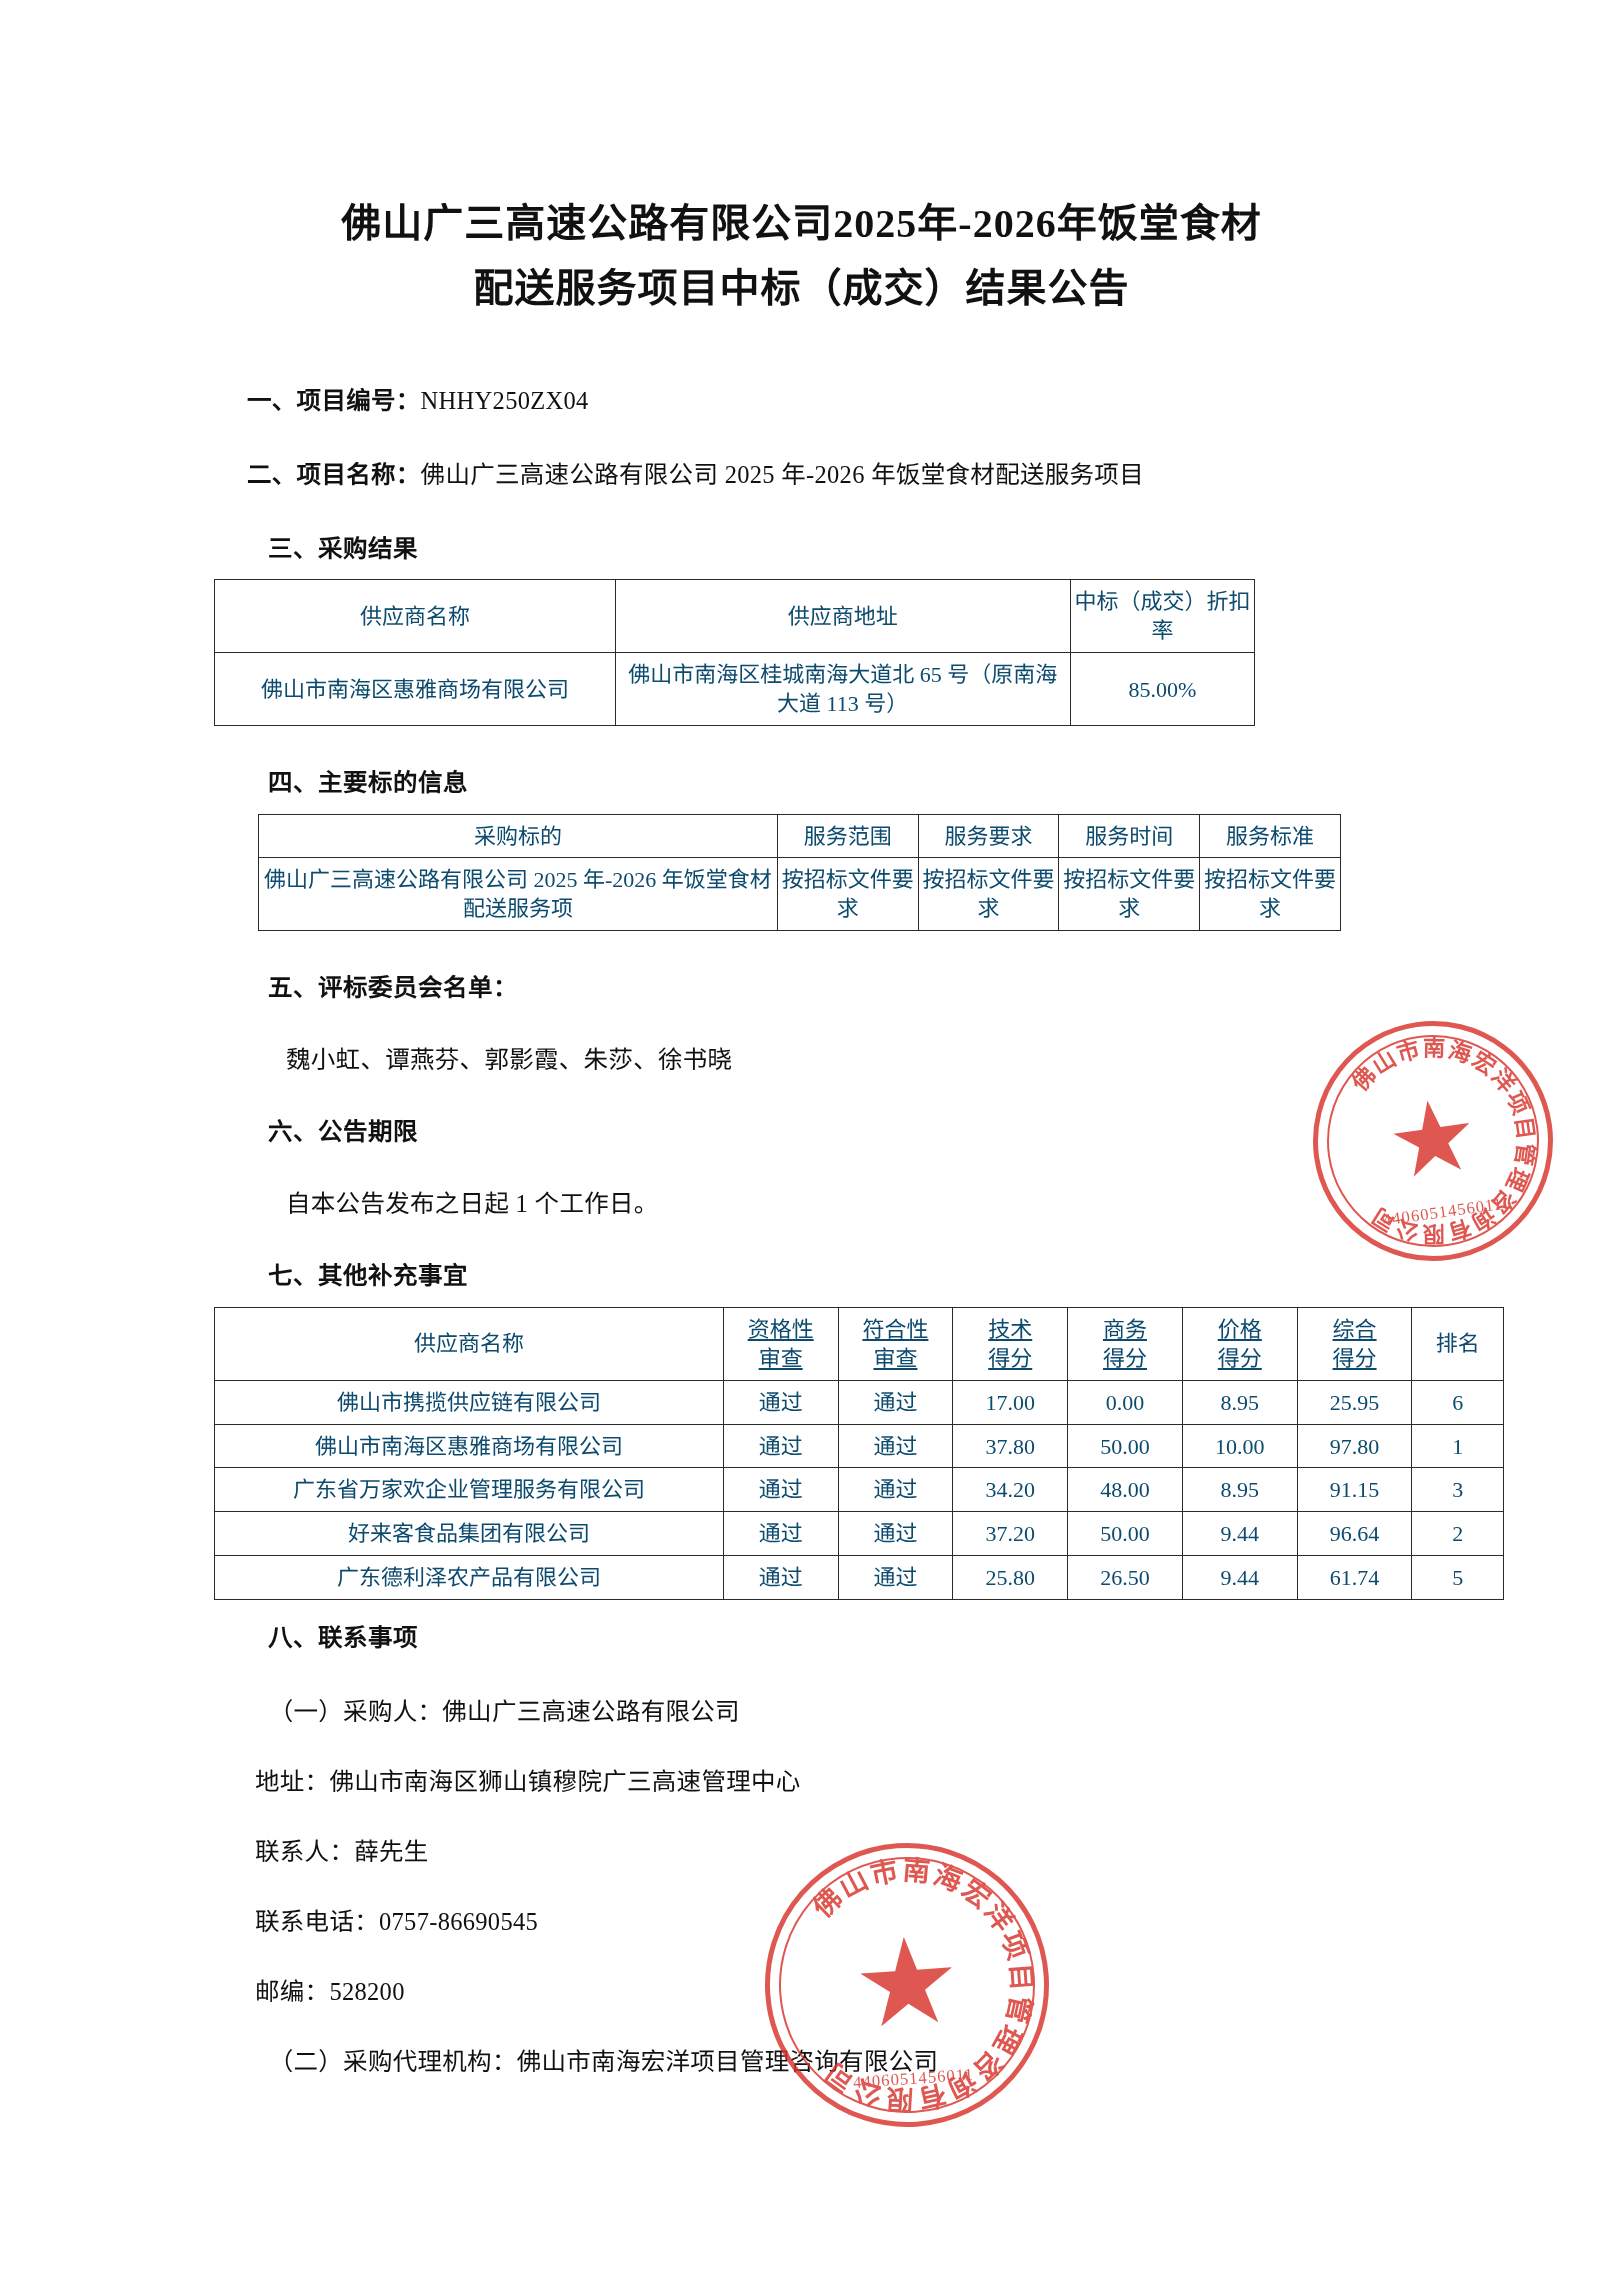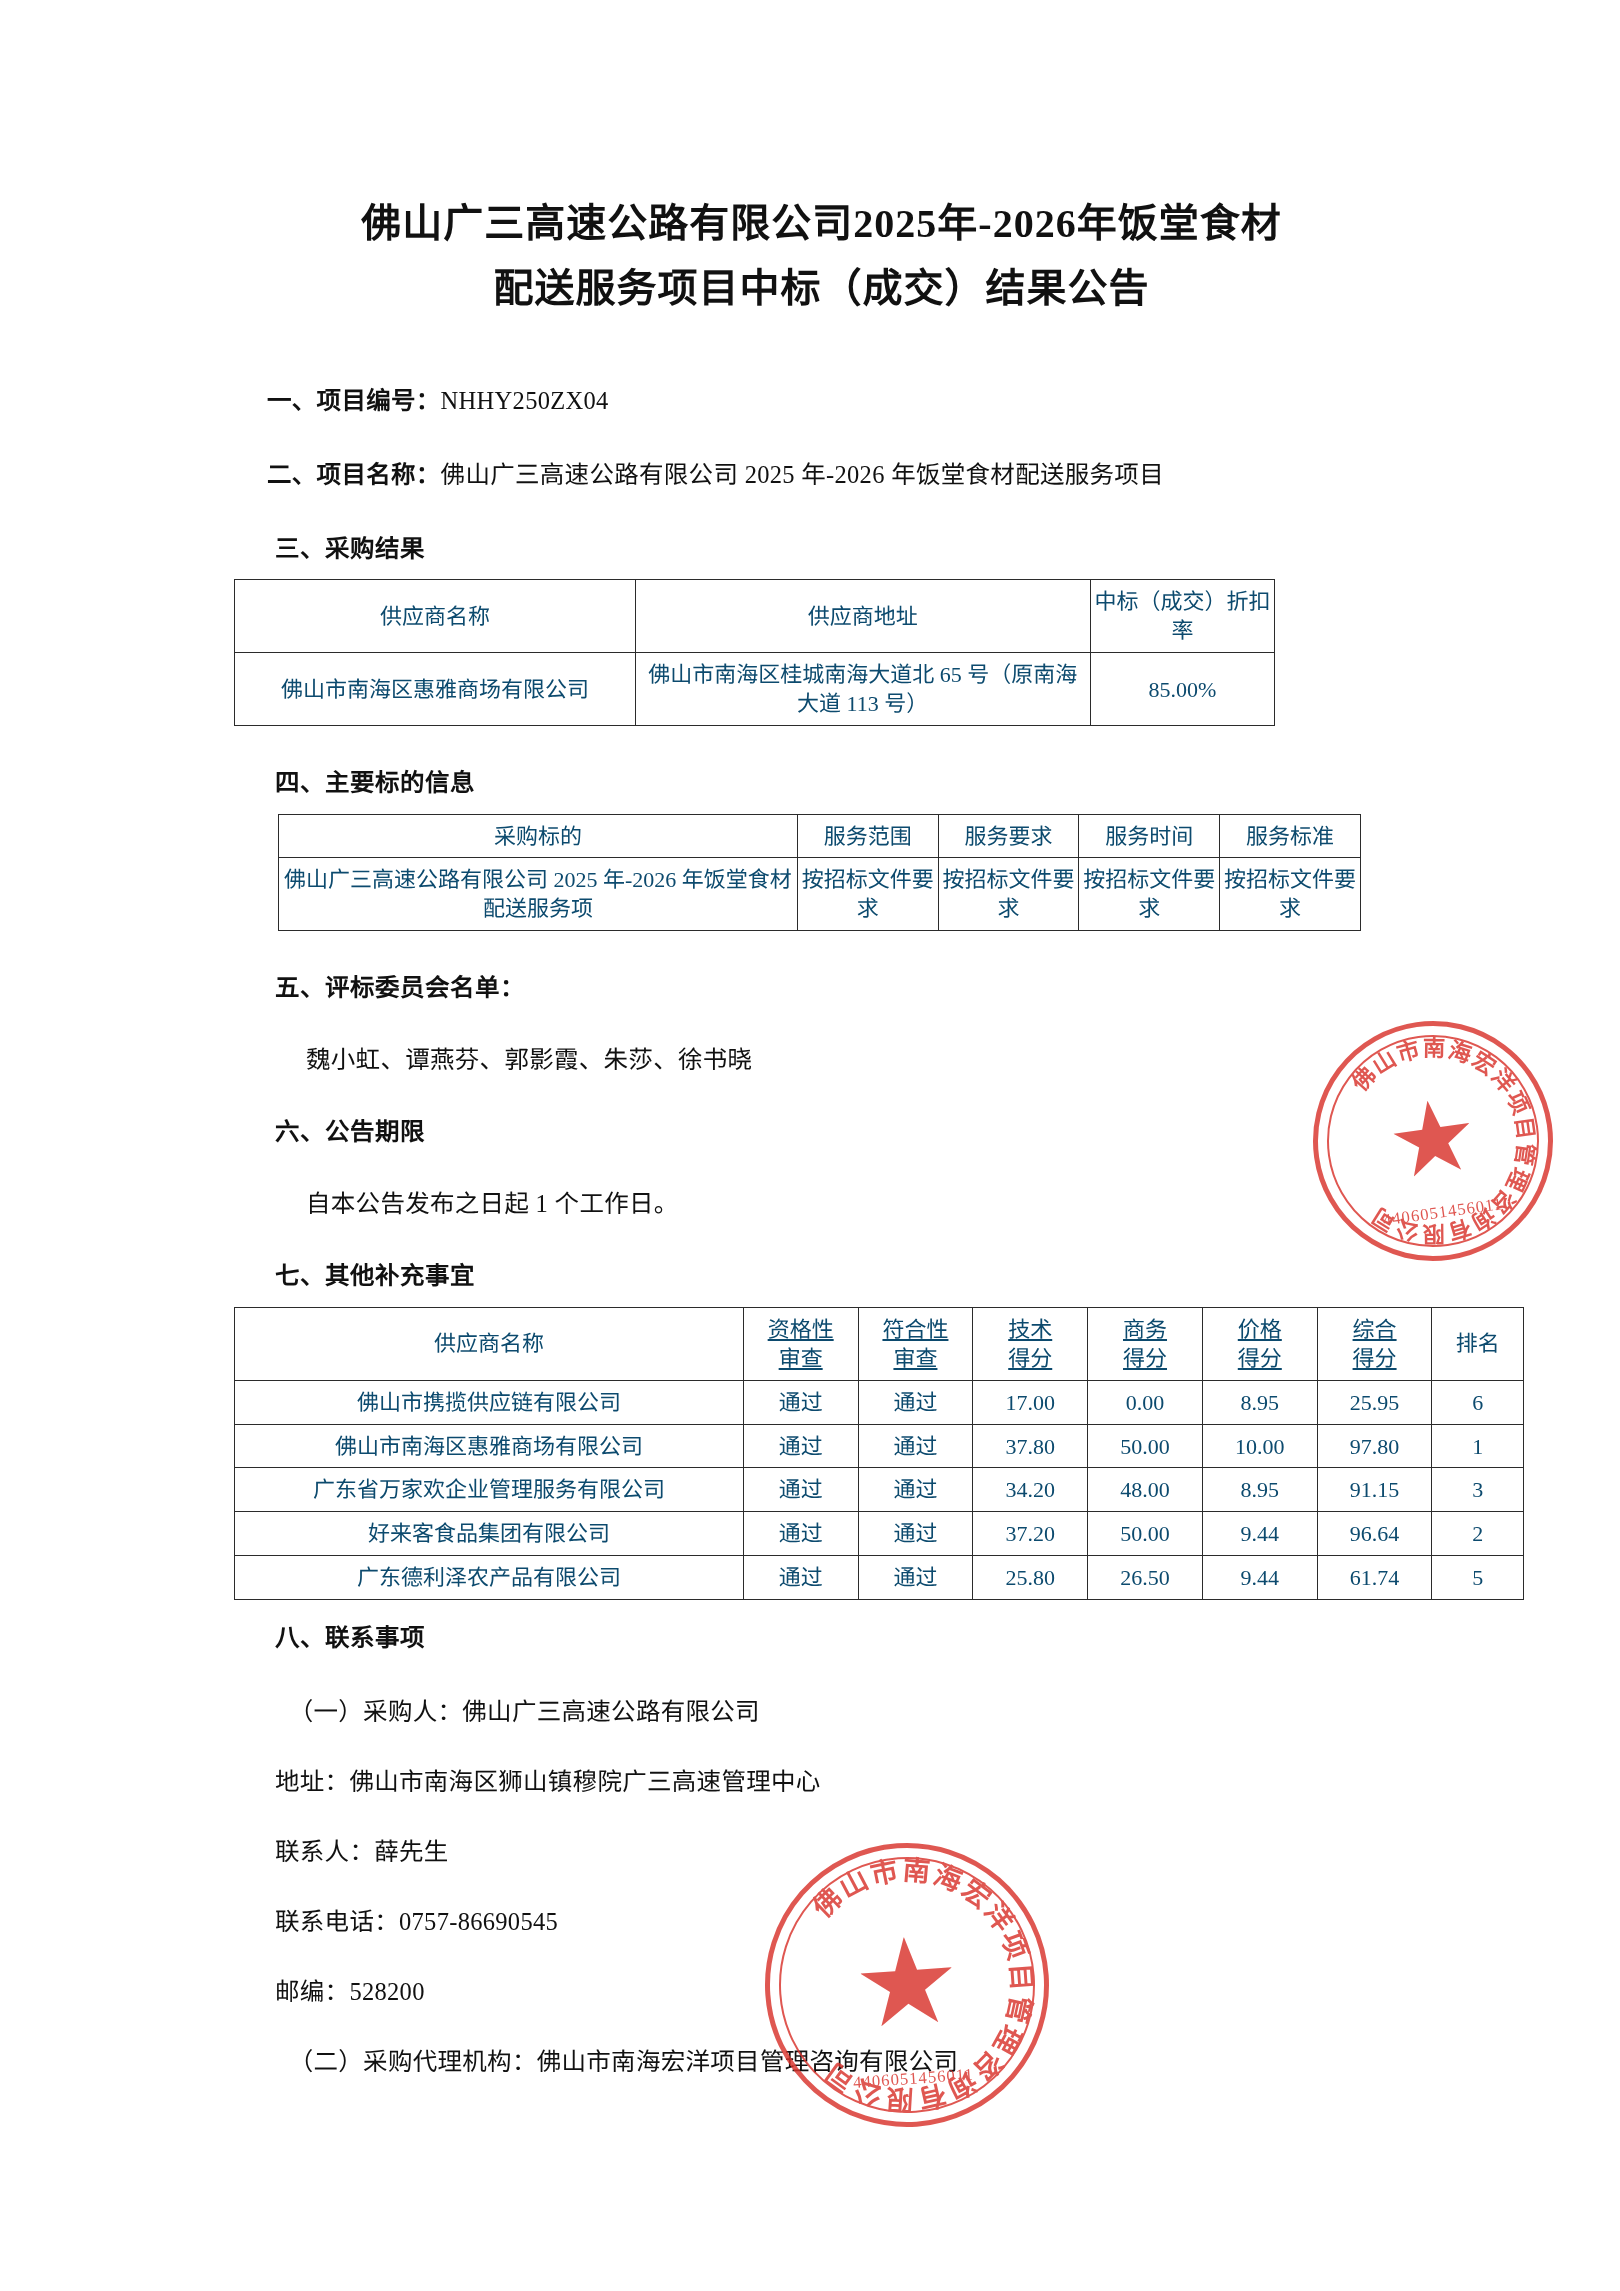--- a/index.html
+++ b/index.html
@@ -18,21 +18,21 @@
   }
 
   .page {
     position: absolute;
     inset: 0;
     padding: 0;
   }
 
   .content {
     position: absolute;
-    left: 226px;
+    left: 206px;
     top: 0;
     width: 1191px;
   }
 
   
   .doc-title {
     text-align: center;
     font-family: "Liberation Serif", "DejaVu Serif", serif;
     font-weight: bold;
     font-size: 40px;
@@ -42,21 +42,21 @@
     margin-bottom: 0;
     color: #111;
   }
   .doc-title .line { display: block; }
 
   
   .sec-head {
     font-size: 24.5px;
     font-weight: bold;
     letter-spacing: 0.5px;
-    margin: 0;
+    margin: 13px;
     padding: 0;
     color: #111;
   }
   .para {
     font-size: 24.5px;
     letter-spacing: 0.3px;
     color: #111;
     margin: 0;
   }
   .para .lbl { font-weight: bold; }

